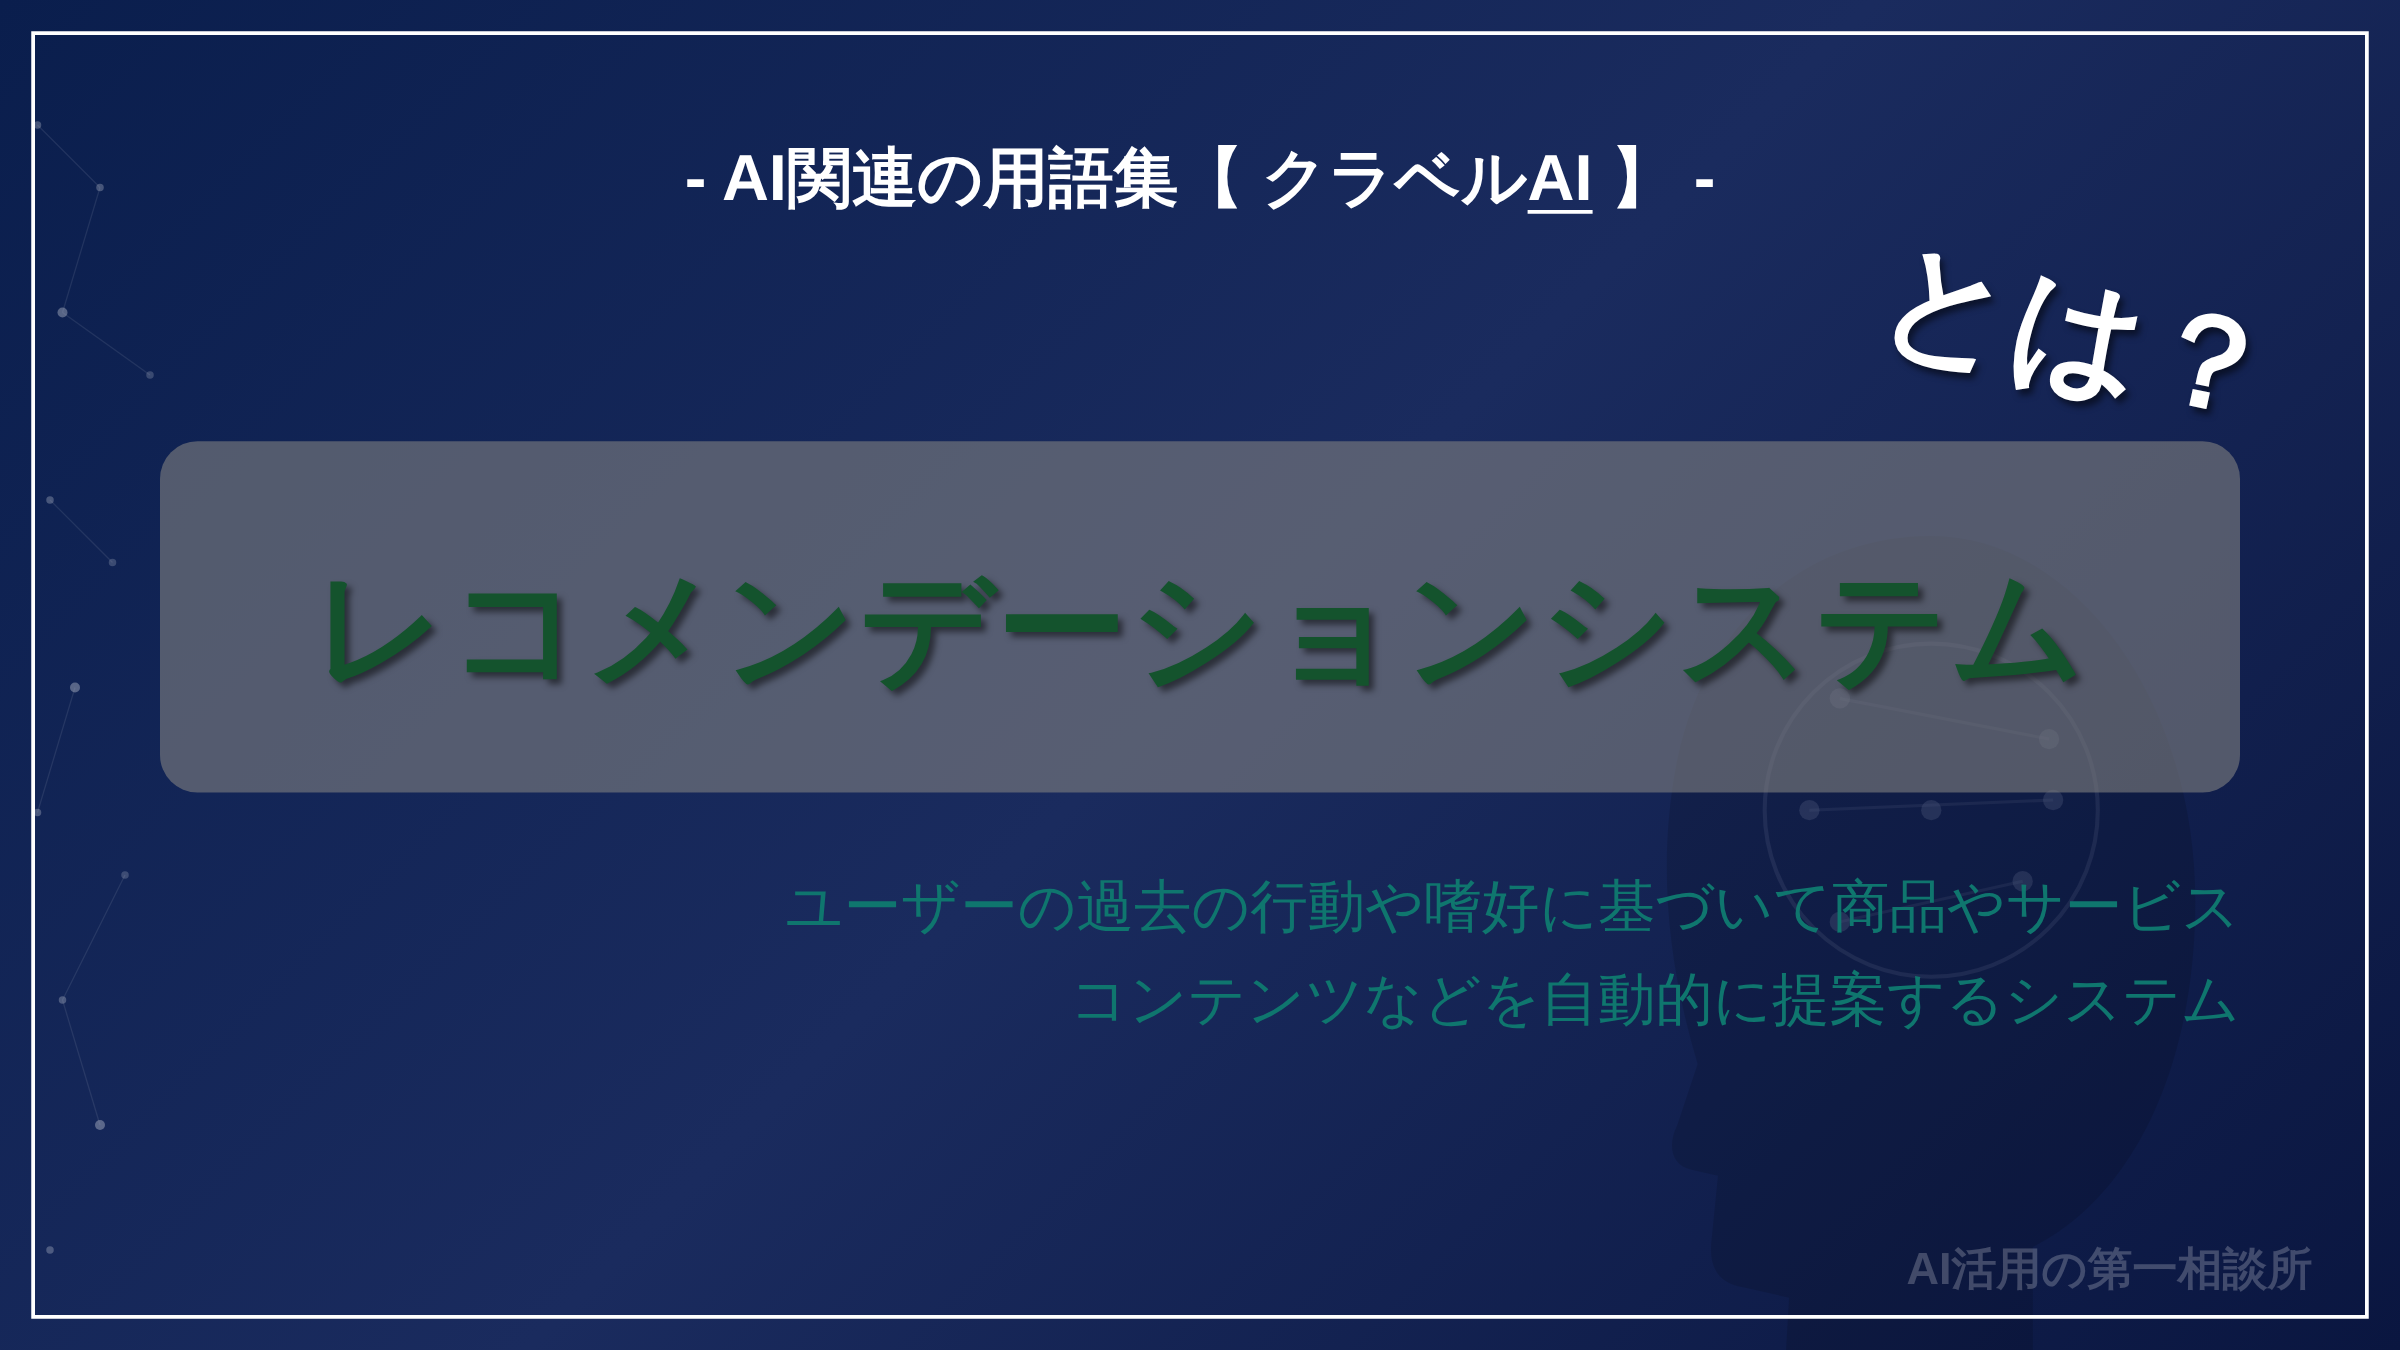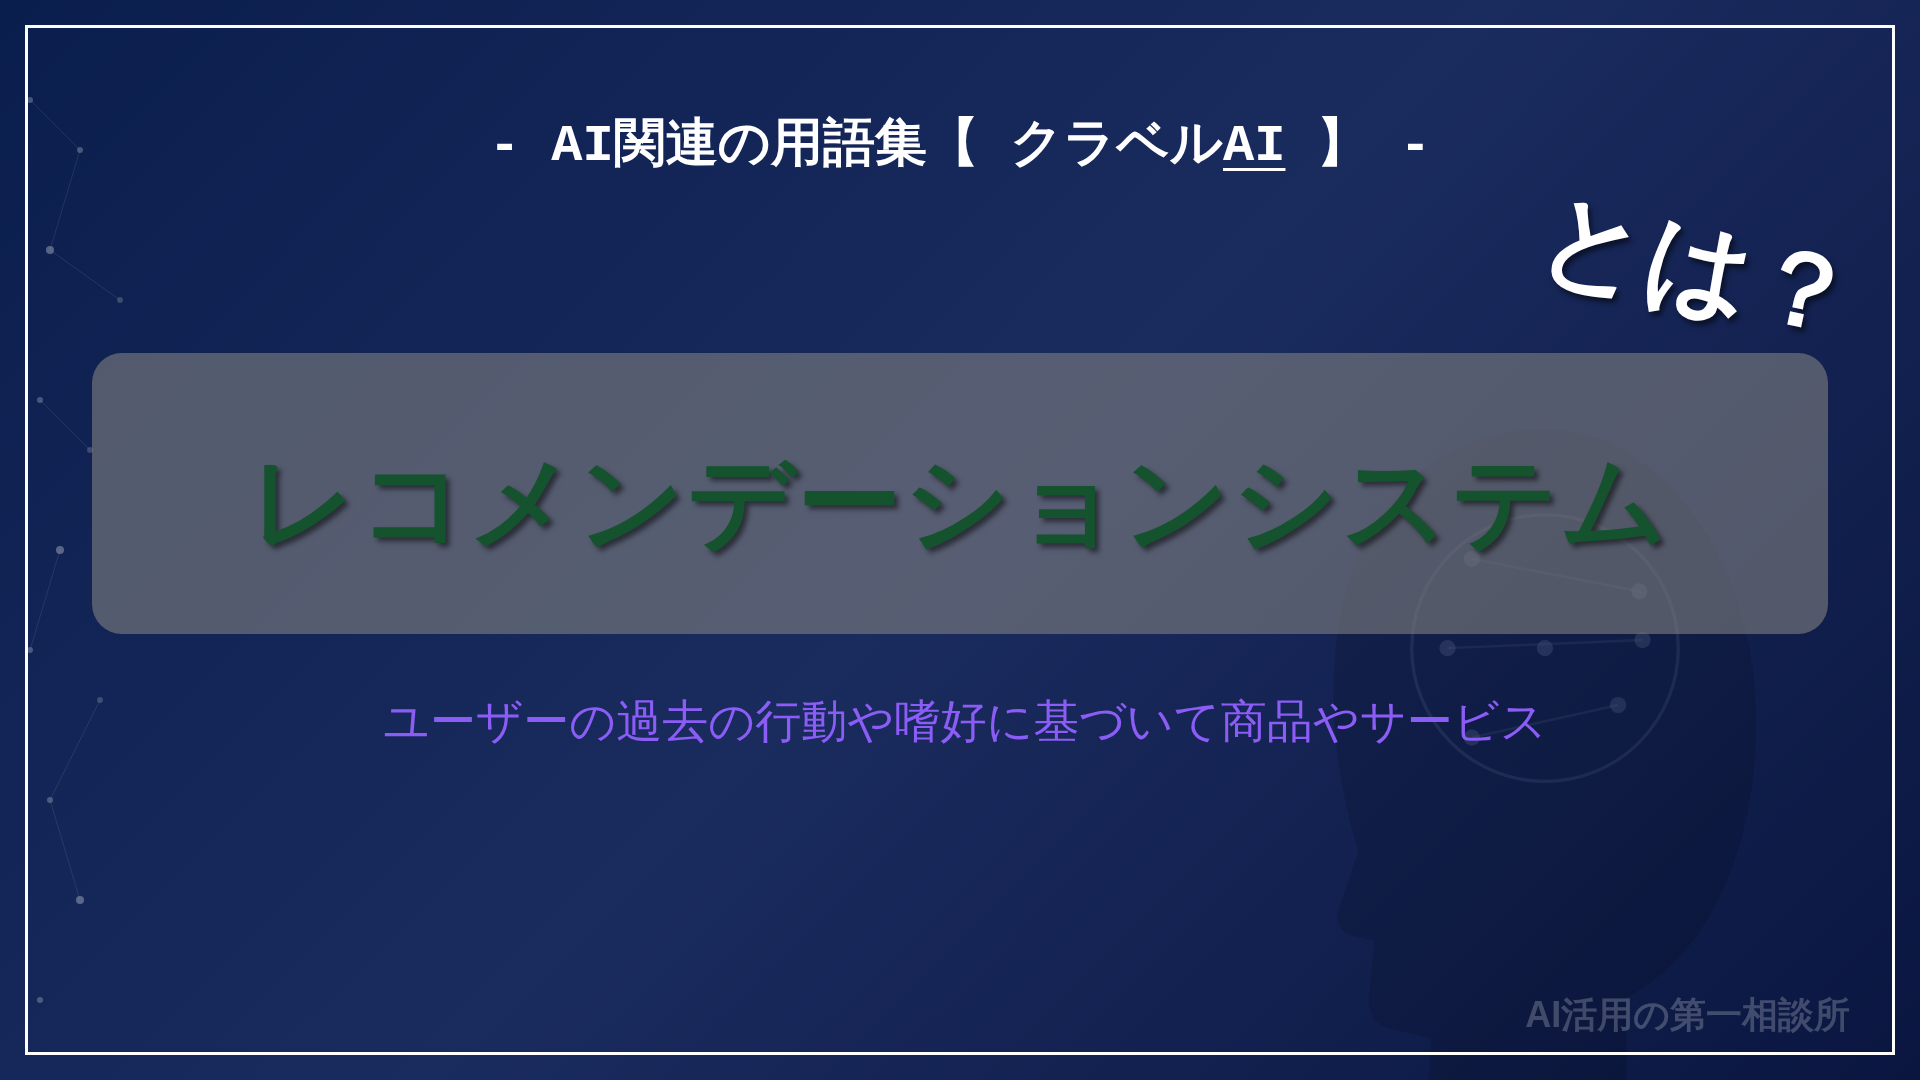--- a/index.html
+++ b/index.html
@@ -41,22 +41,21 @@
 
     
     .frame {
       position: absolute;
       top: 25px;
       left: 25px;
       right: 25px;
       bottom: 25px;
       border: 3px solid #ffffff;
       z-index: 2;
-      padding: 60px 64px;
-      font-family: Liberation Mono, monospace;
+      padding: 60px 100px;
     }
 
     
     .header {
       text-align: center;
       margin-top: 20px;
     }
 
     .header-text {
       font-size: 52px;
@@ -105,23 +104,23 @@
       font-weight: bold;
       color: #ffffff;
       transform: rotate(12deg);
       text-shadow: 4px 4px 5px rgba(0,0,0,0.5);
     }
 
     
     .description {
       margin-top: 55px;
       font-size: 46px;
-      color: #8b5cf6;
+      color: #0f766e;
       line-height: 1.6;
-      text-align: center;
+      text-align: right;
       padding-left: 10px;
     }
 
     
     .footer-brand {
       position: absolute;
       bottom: 40px;
       right: 70px;
       text-align: right;
       z-index: 3;
@@ -211,19 +210,20 @@
     </span>
   </div>
 
   <div class="main-box">
     <div class="toha-callout">とは？</div>
     <div class="japanese-title">レコメンデーションシステム</div>
   </div>
 
   <div class="description">
     <div>ユーザーの過去の行動や嗜好に基づいて商品やサービス</div>
+    <div>コンテンツなどを自動的に提案するシステム</div>
   </div>
 
 </div>
 
 <div class="footer-brand">
   <div class="footer-tagline">AI活用の第一相談所</div>
 </div>
 
 </body></html>

